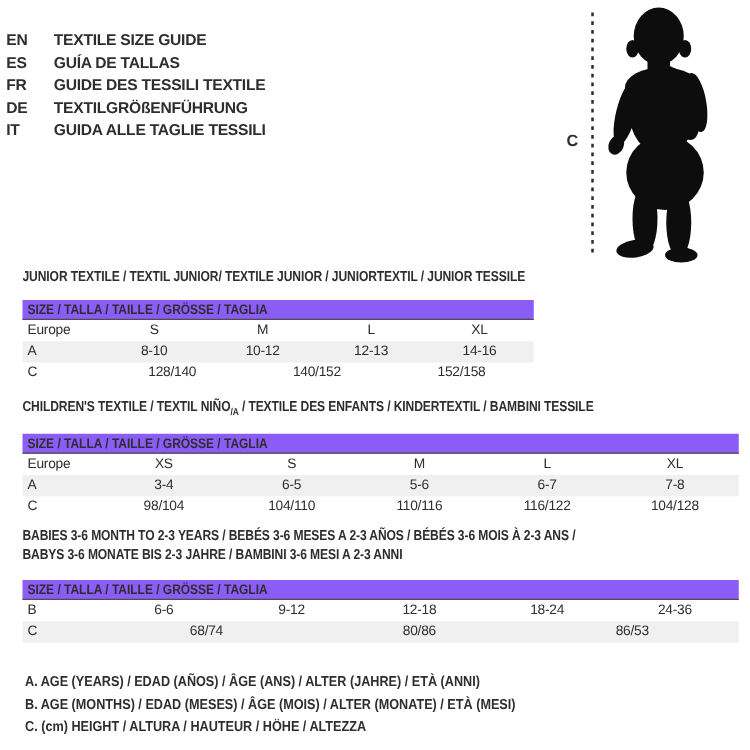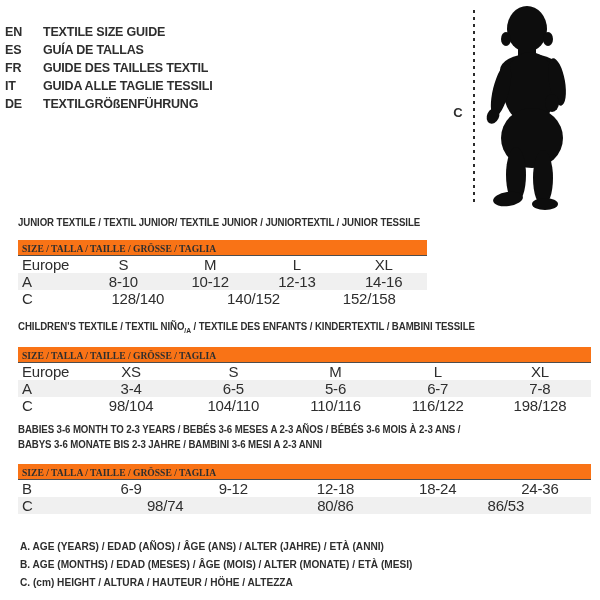--- a/index.html
+++ b/index.html
@@ -21,24 +21,24 @@
                   font-size:13px; font-weight:bold; }
 
   
   .section-heading { left:18px; font-size:11.5px; font-weight:bold; white-space:nowrap;
                      letter-spacing:-0.1px; transform:scaleX(0.84); transform-origin:0 50%; }
   .heading-line { height:15px; line-height:15px; }
   .subsc { font-size:8px; vertical-align:-3px; }
 
   
   .size-table { left:18px; }
-  .size-bar { height:16px; background:#f97316; border-bottom:1.5px solid #4d4d4d;
-              line-height:16px; padding-left:4px; font-size:11px; font-weight:bold;font-family:Liberation Serif, serif; }
+  .size-bar { height:16px; background:#8b5cf6; border-bottom:1.5px solid #4d4d4d;
+              line-height:16px; padding-left:4px; font-size:11px; font-weight:bold; }
   .cond { display:inline-block; transform:scaleX(0.87); transform-origin:0 50%; white-space:nowrap; }
-  .t-row { display:flex; height:17px; line-height:17px; font-size:15px; letter-spacing:-0.2px; }
+  .t-row { display:flex; height:17px; line-height:17px; font-size:11px; letter-spacing:-0.2px; }
   .t-row.shaded { background:#f0f0f0; }
   .t-label { width:62px; padding-left:4px; }
   .t-cell { flex:1; text-align:center; }
 
   #table-junior   { top:240px; width:409px; }
   #table-children { top:347px; width:573px; }
   #table-babies   { top:464px; width:573px; }
   #heading-junior   { top:216px; }
   #heading-children { top:320px; }
   #heading-babies   { top:422px; }
@@ -55,29 +55,29 @@
   <div class="lang-row">
     <span class="lang-code">EN</span>
     <span class="lang-label">TEXTILE SIZE GUIDE</span>
   </div>
   <div class="lang-row">
     <span class="lang-code">ES</span>
     <span class="lang-label">GUÍA DE TALLAS</span>
   </div>
   <div class="lang-row">
     <span class="lang-code">FR</span>
-    <span class="lang-label">GUIDE DES TAILLES TEXTIL</span>
+    <span class="lang-label">GUIDE DES TESSILI TEXTILE</span>
+  </div>
+  <div class="lang-row">
+    <span class="lang-code">DE</span>
+    <span class="lang-label">TEXTILGRÖßENFÜHRUNG</span>
   </div>
   <div class="lang-row">
     <span class="lang-code">IT</span>
     <span class="lang-label">GUIDA ALLE TAGLIE TESSILI</span>
-  </div>
-  <div class="lang-row">
-    <span class="lang-code">DE</span>
-    <span class="lang-label">TEXTILGRÖßENFÜHRUNG</span>
   </div>
 </div>
 
 <span class="abs height-label">C</span>
 <svg class="abs figure-svg" width="134" height="212" viewBox="0 0 134 212" aria-hidden="true">
   <g>
     <line x1="8" y1="10" x2="8" y2="206" stroke="#2b2b2b" stroke-width="2" stroke-dasharray="3 4"></line>
   </g>
   <g fill="#0d0d0d">
     <ellipse cx="61" cy="29" rx="20" ry="23"></ellipse>
@@ -149,44 +149,44 @@
     <span class="t-cell">5-6</span>
     <span class="t-cell">6-7</span>
     <span class="t-cell">7-8</span>
   </div>
   <div class="t-row">
     <span class="t-label">C</span>
     <span class="t-cell">98/104</span>
     <span class="t-cell">104/110</span>
     <span class="t-cell">110/116</span>
     <span class="t-cell">116/122</span>
-    <span class="t-cell">198/128</span>
+    <span class="t-cell">104/128</span>
   </div>
 </div>
 
 <div id="heading-babies" class="abs section-heading">
   <div class="heading-line">BABIES 3-6 MONTH TO 2-3 YEARS / BEBÉS 3-6 MESES A 2-3 AÑOS / BÉBÉS 3-6 MOIS À 2-3 ANS /</div>
   <div class="heading-line">BABYS 3-6 MONATE BIS 2-3 JAHRE / BAMBINI 3-6 MESI A 2-3 ANNI</div>
 </div>
 
 <div id="table-babies" class="abs size-table">
   <div class="size-bar">
     <span class="cond">SIZE / TALLA / TAILLE / GRÖSSE / TAGLIA</span>
   </div>
   <div class="t-row">
     <span class="t-label">B</span>
-    <span class="t-cell">6-9</span>
+    <span class="t-cell">6-6</span>
     <span class="t-cell">9-12</span>
     <span class="t-cell">12-18</span>
     <span class="t-cell">18-24</span>
     <span class="t-cell">24-36</span>
   </div>
   <div class="t-row shaded">
     <span class="t-label">C</span>
-    <span class="t-cell">98/74</span>
+    <span class="t-cell">68/74</span>
     <span class="t-cell">80/86</span>
     <span class="t-cell">86/53</span>
   </div>
 </div>
 
 <div class="abs legend">
   <div class="legend-line">A. AGE (YEARS) / EDAD (AÑOS) / ÂGE (ANS) / ALTER (JAHRE) / ETÀ (ANNI)</div>
   <div class="legend-line">B. AGE (MONTHS) / EDAD (MESES) / ÂGE (MOIS) / ALTER (MONATE) / ETÀ (MESI)</div>
   <div class="legend-line">C. (cm) HEIGHT / ALTURA / HAUTEUR / HÖHE / ALTEZZA</div>
 </div>

